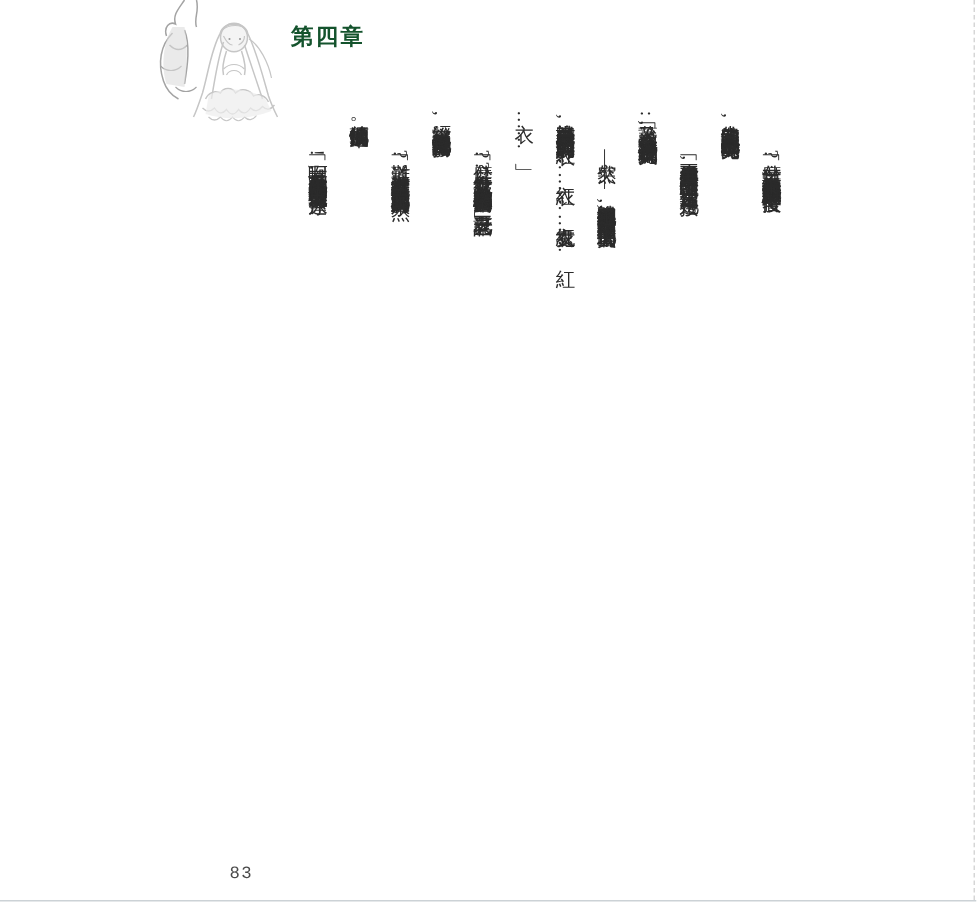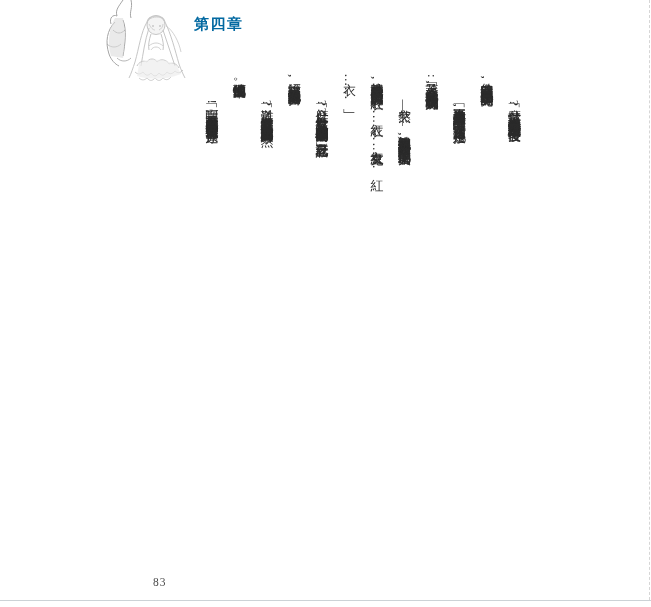--- a/index.html
+++ b/index.html
@@ -11,37 +11,37 @@
     width:651px;height:607px;position:relative;overflow:hidden;
     background:var(--background);
     font-family:"Liberation Serif","DejaVu Serif",serif;
   }
   .page{position:absolute;inset:0;}
   
   .illustration{position:absolute;left:93px;top:0;width:107px;height:83px;}
   
   .chapter-title{
     position:absolute;left:194px;top:15px;
-    font-size:15px;font-weight:bold;color:#0369a1;letter-spacing:1.5px;
+    font-size:15px;font-weight:bold;color:#14532d;letter-spacing:1.5px;
   }
   
   .columns{
     position:absolute;top:73px;right:123px;height:498px;
     writing-mode:vertical-rl;text-orientation:mixed;
     color:var(--text);font-size:13px;letter-spacing:0.3px;
   }
   .col{
     line-height:27.5px;
     white-space:nowrap;
   }
   .col.indent{text-indent:26px;}
   
   .page-number{
     position:absolute;left:153px;top:576px;
-    font-family:Liberation Serif, serif;
+    font-family:Liberation Mono, monospace;
     font-size:11.5px;color:var(--page-num);letter-spacing:1px;
   }
   
   .edge-right{
     position:absolute;top:0;right:1px;height:600px;width:0;
     border-right:1px dashed var(--edge-line);
   }
   .edge-bottom{
     position:absolute;left:0;top:600px;width:651px;height:0;
     border-top:1px solid #ccd2d6;

